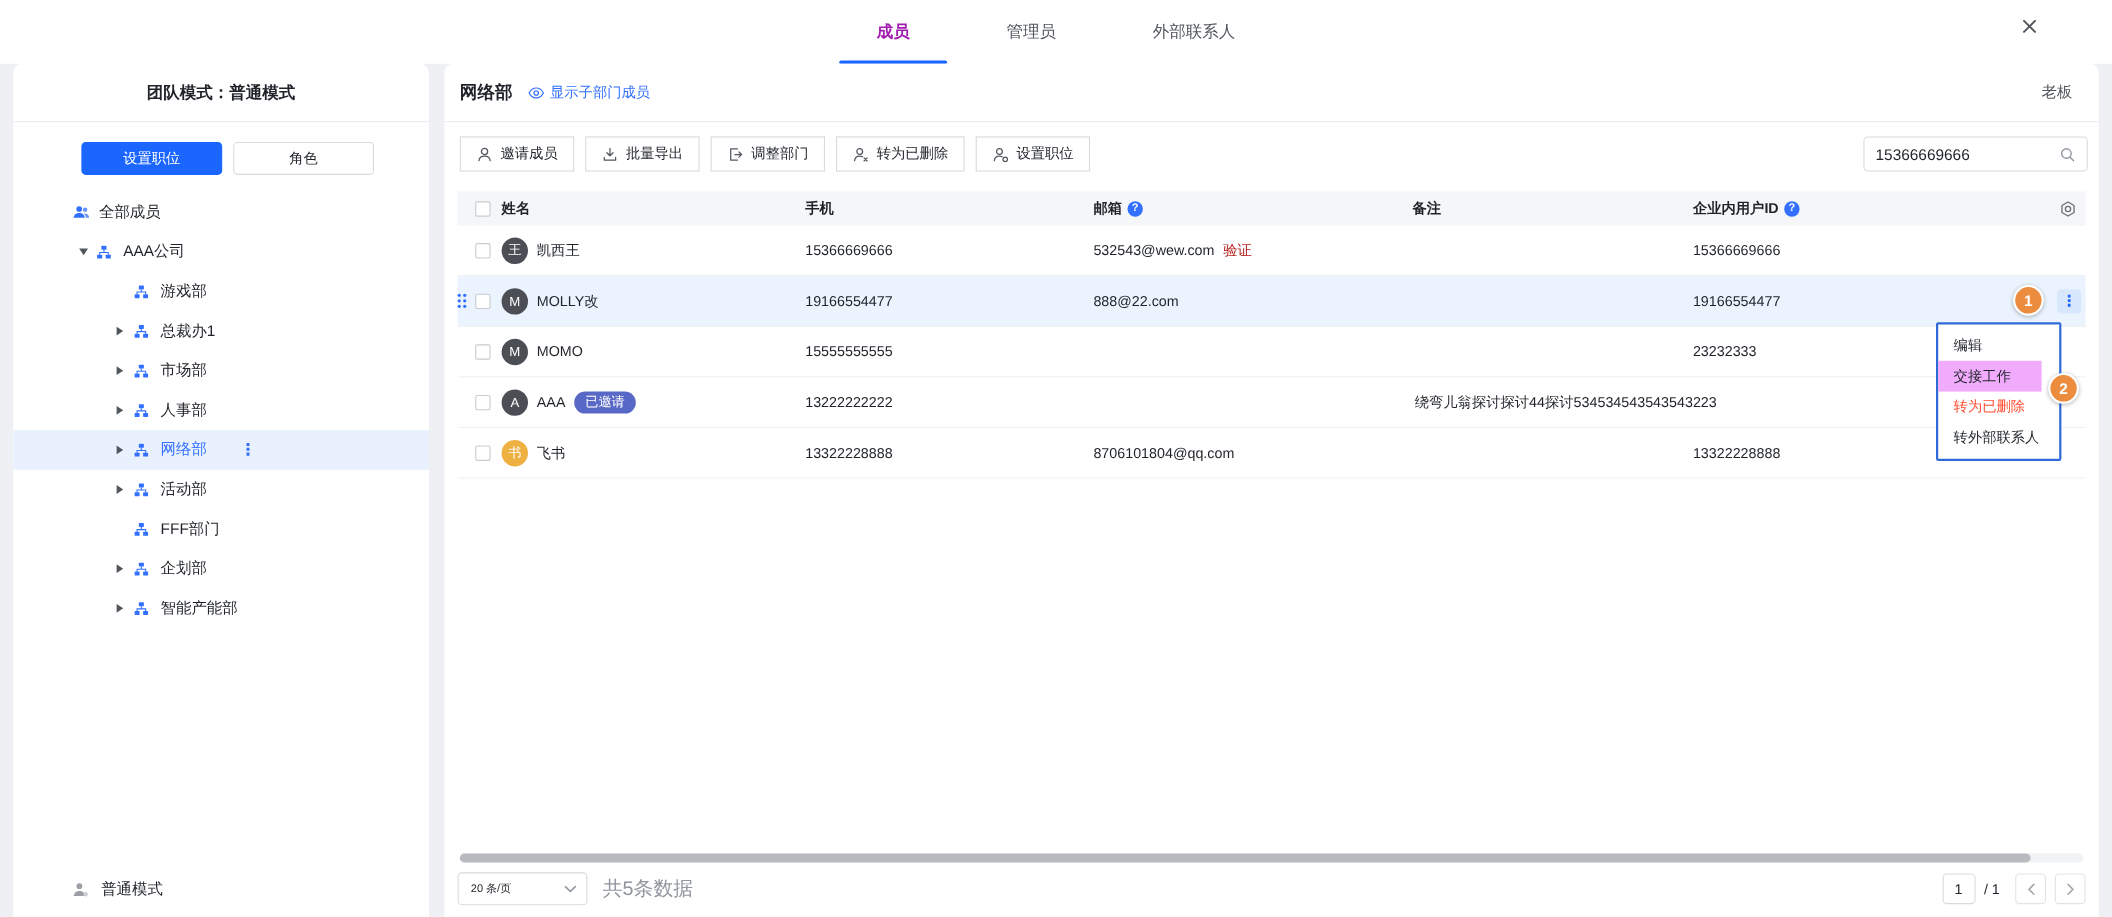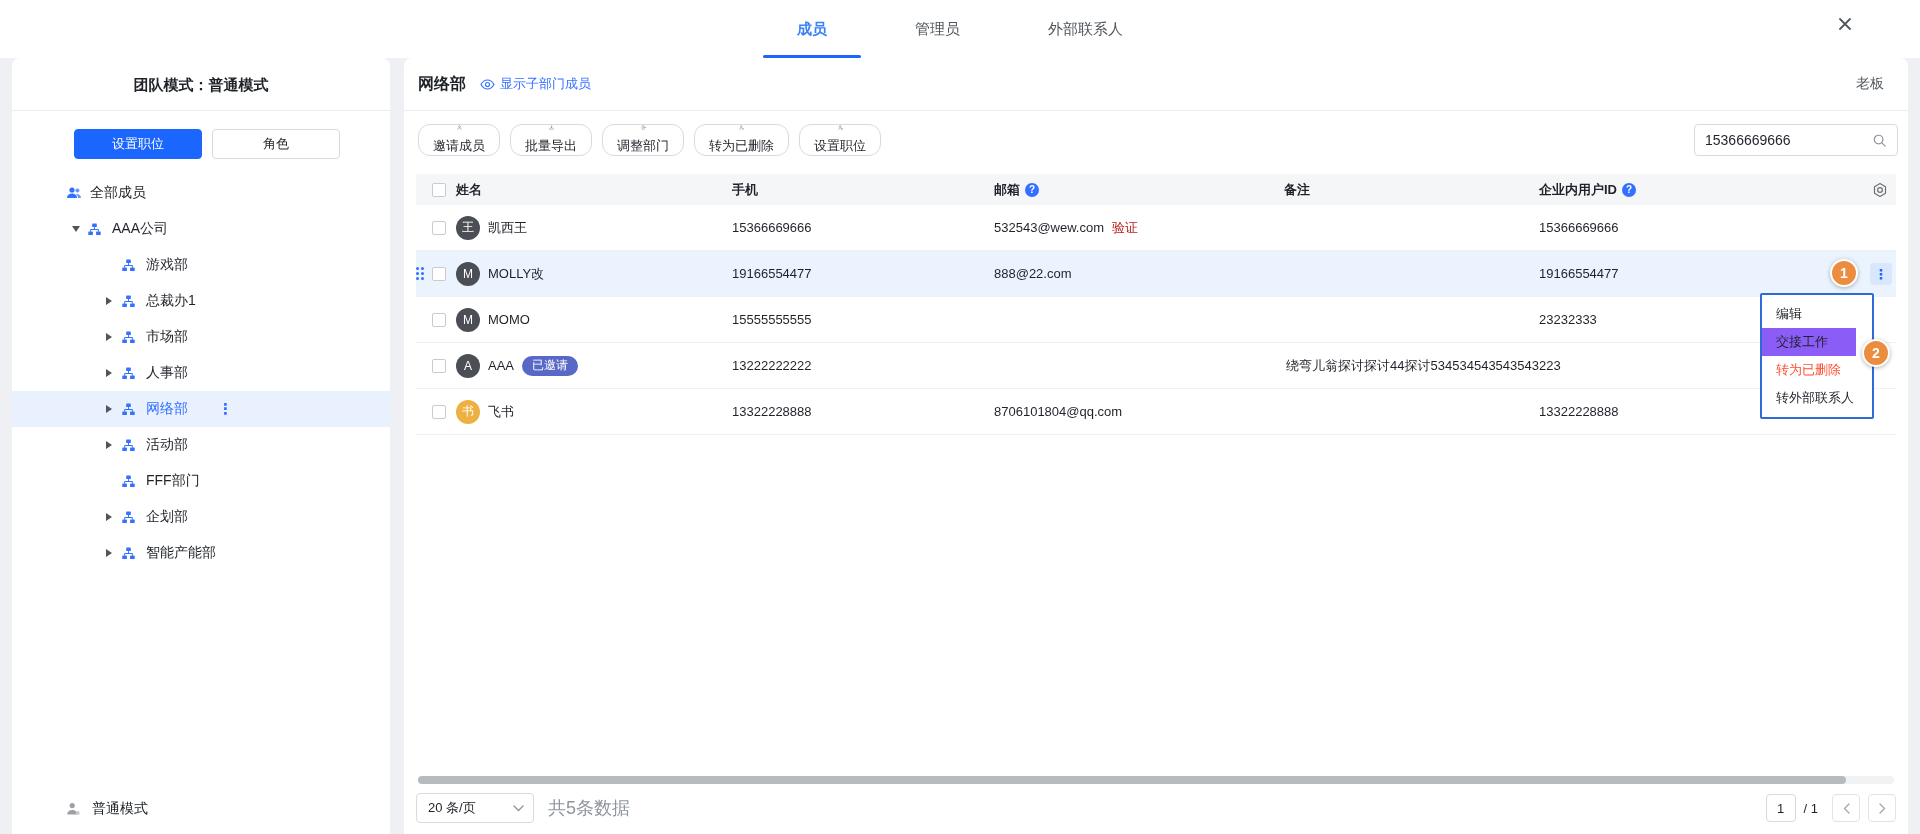--- a/index.html
+++ b/index.html
@@ -6,21 +6,21 @@
   html,body { width:1920px; height:834px; }
   body {
     font-family: "Liberation Sans","DejaVu Sans",sans-serif;
     background:#eef0f4; color:#1f2329; overflow:hidden; position:relative;
     font-size:14px;
   }
   
   .topbar { height:58px; background:#fff; display:flex; justify-content:center; position:relative; }
   .tabs { display:flex; gap:20px; height:100%; }
   .tab { padding:0 34px; display:flex; align-items:center; font-size:15px; color:#51565d; position:relative; cursor:pointer; }
-  .tab.active { color:#3b82f6; font-weight:bold; }
+  .tab.active { color:#a21caf; font-weight:bold; }
   .tab.active::after { content:""; position:absolute; left:0; right:0; bottom:0; height:3px; background:#1a66ff; border-radius:2px; }
   .close-btn { position:absolute; right:64px; top:13px; width:22px; height:22px; display:flex; align-items:center; justify-content:center; cursor:pointer; }
   
   .content { position:absolute; top:58px; left:0; right:0; bottom:0; display:flex; gap:14px; padding:0 12px; }
   .panel { background:#fff; border-radius:8px 8px 0 0; }
   
   .sidebar { width:378px; display:flex; flex-direction:column; }
   .side-header { height:53px; line-height:53px; text-align:center; font-weight:bold; font-size:15px; border-bottom:1px solid #ebedf0; }
   .side-buttons { display:flex; gap:10px; padding:18px 50px 6px 62px; }
   .side-buttons button { flex:1; height:30px; border-radius:4px; font-size:13px; cursor:pointer; font-family:inherit; }
@@ -39,21 +39,21 @@
   .tree-dots { color:#3370ff; font-weight:bold; font-size:15px; margin-left:30px; letter-spacing:1px; }
   .side-footer { height:50px; display:flex; align-items:center; padding-left:54px; cursor:pointer; }
   .side-footer .tree-icon { margin-right:10px; }
   
   .main { flex:1; position:relative; display:flex; flex-direction:column; }
   .main-header { height:53px; display:flex; align-items:center; padding:0 24px 0 14px; border-bottom:1px solid #ebedf0; }
   .dept-title { font-size:16px; font-weight:bold; }
   .show-sub { color:#3370ff; font-size:13px; margin-left:14px; display:flex; align-items:center; gap:5px; cursor:pointer; }
   .role-label { margin-left:auto; color:#51565d; font-size:14px; }
   .toolbar { display:flex; align-items:center; gap:10px; padding:13px 10px 0 14px; }
-  .tbtn { height:32px; padding:0 14px; border:1px solid #d9dadc; border-radius:12px; background:#fff; font-size:13px; color:#1f2329; display:flex; align-items:center; gap:7px; cursor:pointer; font-family:inherit;flex-direction:column; }
+  .tbtn { height:32px; padding:0 14px; border:1px solid #d9dadc; border-radius:0; background:#fff; font-size:13px; color:#1f2329; display:flex; align-items:center; gap:7px; cursor:pointer; font-family:inherit; }
   .searchbox { margin-left:auto; width:204px; height:32px; border:1px solid #d9dadc; border-radius:4px; display:flex; align-items:center; padding:0 10px; background:#fff; }
   .searchbox input { border:none; outline:none; flex:1; font-size:14px; color:#1f2329; font-family:inherit; min-width:0; }
   
   .table { margin:18px 12px 0 12px; font-size:13px; }
   .trow { display:grid; grid-template-columns:16px 24px 276px 262px 290px 255px 255px 1fr; align-items:center; height:46px; border-bottom:1px solid #f0f1f3; }
   .trow.thead { height:31px; background:#f5f6f8; border-bottom:none; font-weight:bold; }
   .trow.selected { background:#ebf4fe; }
   .cell { display:flex; align-items:center; overflow:visible; white-space:nowrap; }
   .cell.right { justify-content:flex-end; }
   .cell.right > span { flex-shrink:0; }
@@ -63,30 +63,30 @@
   .tag { background:#5868c6; color:#fff; font-size:12px; height:20px; padding:0 10px; border-radius:10px; margin-left:8px; display:inline-flex; align-items:center; }
   .verify-link { color:#b91c1c; margin-left:8px; cursor:pointer; }
   .drag-handle { display:grid; grid-template-columns:3px 3px; gap:2px; }
   .drag-handle i { width:3px; height:3px; border-radius:50%; background:#3370ff; }
   .gear-btn { margin-left:auto; margin-right:8px; cursor:pointer; display:flex; }
   .more-btn { margin-left:auto; margin-right:4px; width:22px; height:22px; background:#d8e7fc; border-radius:4px; color:#1a66ff; font-weight:bold; display:flex; align-items:center; justify-content:center; font-size:14px; cursor:pointer; }
   .help-dot { width:14px; height:14px; border-radius:50%; background:#3370ff; color:#fff; font-size:10px; font-weight:bold; display:inline-flex; align-items:center; justify-content:center; margin-left:5px; cursor:pointer; }
   
   .context-menu { position:absolute; left:1356px; top:235px; width:114px; border:2px solid #2f6bd8; background:#fff; border-radius:2px; padding:5px 0; font-size:13px; z-index:5; }
   .menu-item { height:28px; line-height:28px; padding-left:14px; cursor:pointer; }
-  .menu-item.hl { background:#8b5cf6; margin-right:16px; }
+  .menu-item.hl { background:#f0abfc; margin-right:16px; }
   .menu-item.danger { color:#ff4d30; }
   .step-badge { position:absolute; width:28px; height:28px; border-radius:50%; background:#ec8c3e; border:2px solid #fff; box-shadow:0 1px 4px rgba(0,0,0,.3); color:#fff; font-weight:bold; font-size:14px; display:flex; align-items:center; justify-content:center; z-index:6; }
   .badge-1 { left:1426px; top:201px; }
   .badge-2 { left:1458px; top:281px; }
   
   .hscroll { position:absolute; left:14px; right:14px; bottom:50px; height:8px; border-radius:4px; background:#f1f2f4; }
   .hthumb { width:calc(100% - 48px); height:8px; border-radius:4px; background:#b7babf; cursor:grab; }
   .pager { position:absolute; left:12px; right:12px; bottom:8px; height:36px; display:flex; align-items:center; }
-  .page-size { width:118px; height:30px; border:1px solid #d9dadc; border-radius:4px; display:flex; align-items:center; padding:0 9px 0 11px; font-size:13px; cursor:pointer; background:#fff; }
+  .page-size { width:118px; height:30px; border:1px solid #d9dadc; border-radius:4px; display:flex; align-items:center; padding:0 9px 0 11px; font-size:10px; cursor:pointer; background:#fff; }
   .page-size svg { margin-left:auto; }
   .total-label { color:#8f959e; font-size:18px; margin-left:14px; }
   .pager-right { margin-left:auto; display:flex; align-items:center; }
   .page-input { width:30px; height:28px; border:1px solid #d9dadc; border-radius:4px; text-align:center; font-size:13px; color:#1f2329; font-family:inherit; outline:none; }
   .page-sep { margin:0 14px 0 8px; font-size:13px; }
   .nav-btn { width:28px; height:28px; border:1px solid #e2e3e5; border-radius:4px; background:#fff; display:flex; align-items:center; justify-content:center; cursor:pointer; }
   .nav-btn + .nav-btn { margin-left:8px; }
 </style>
 </head>
 <body>

